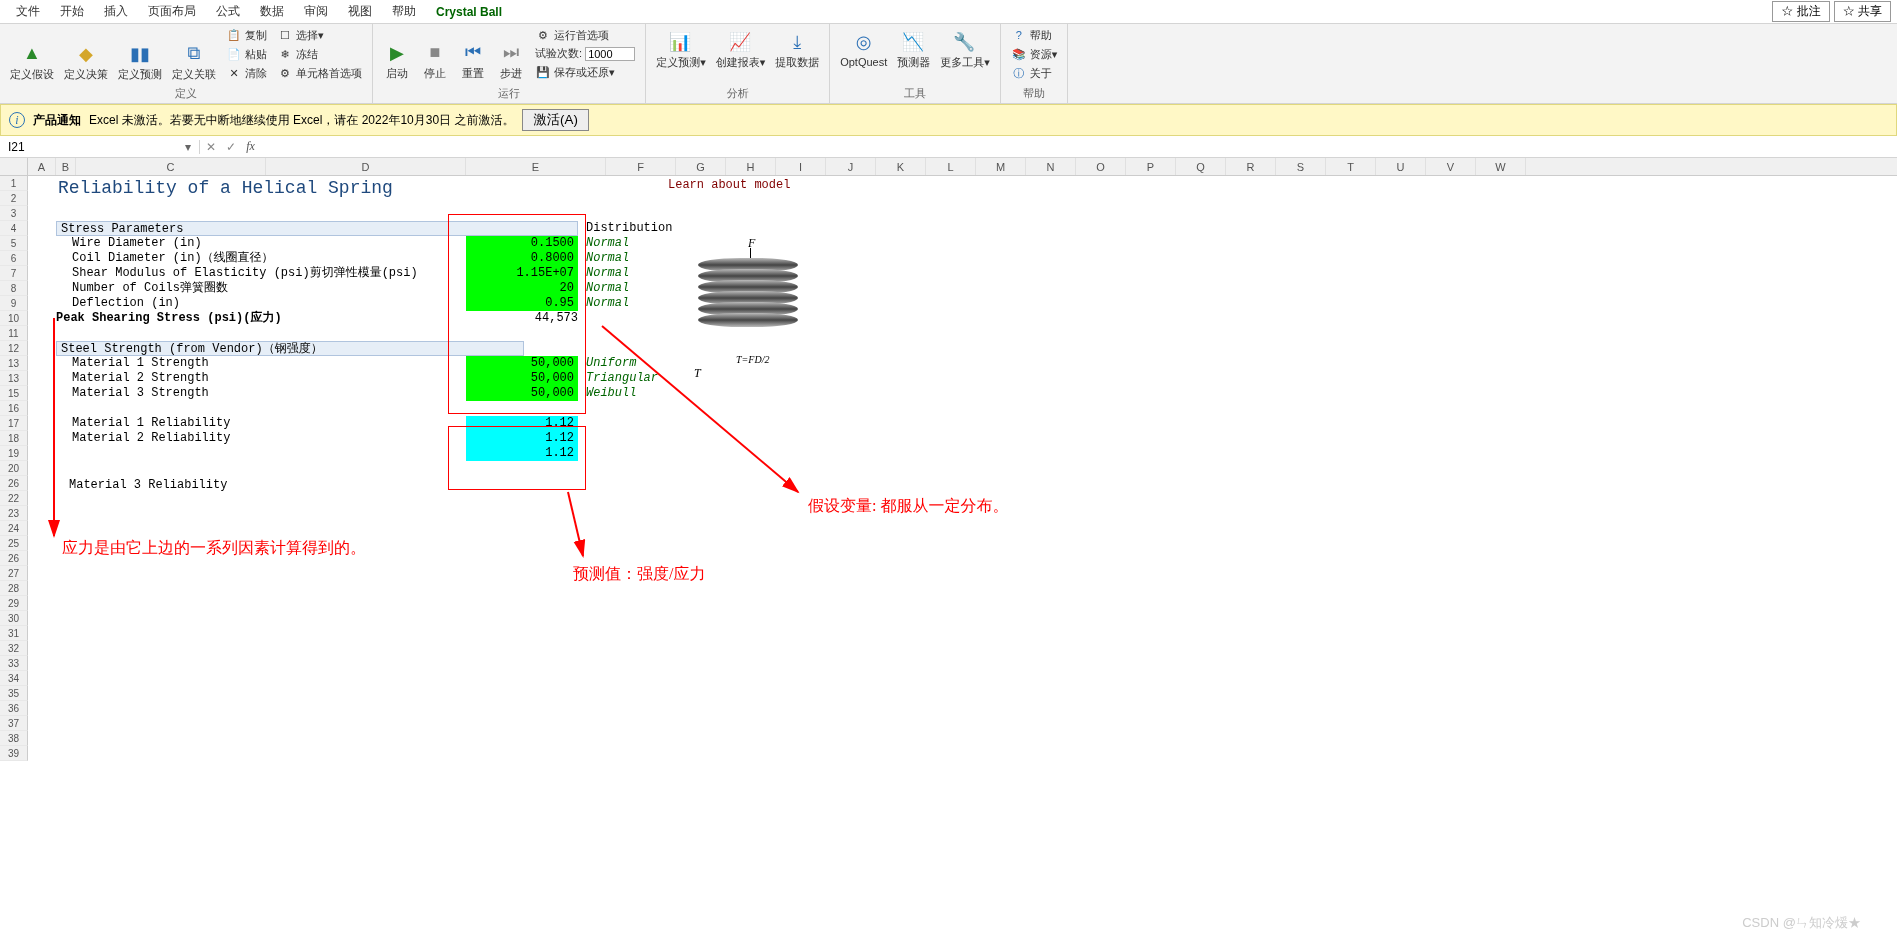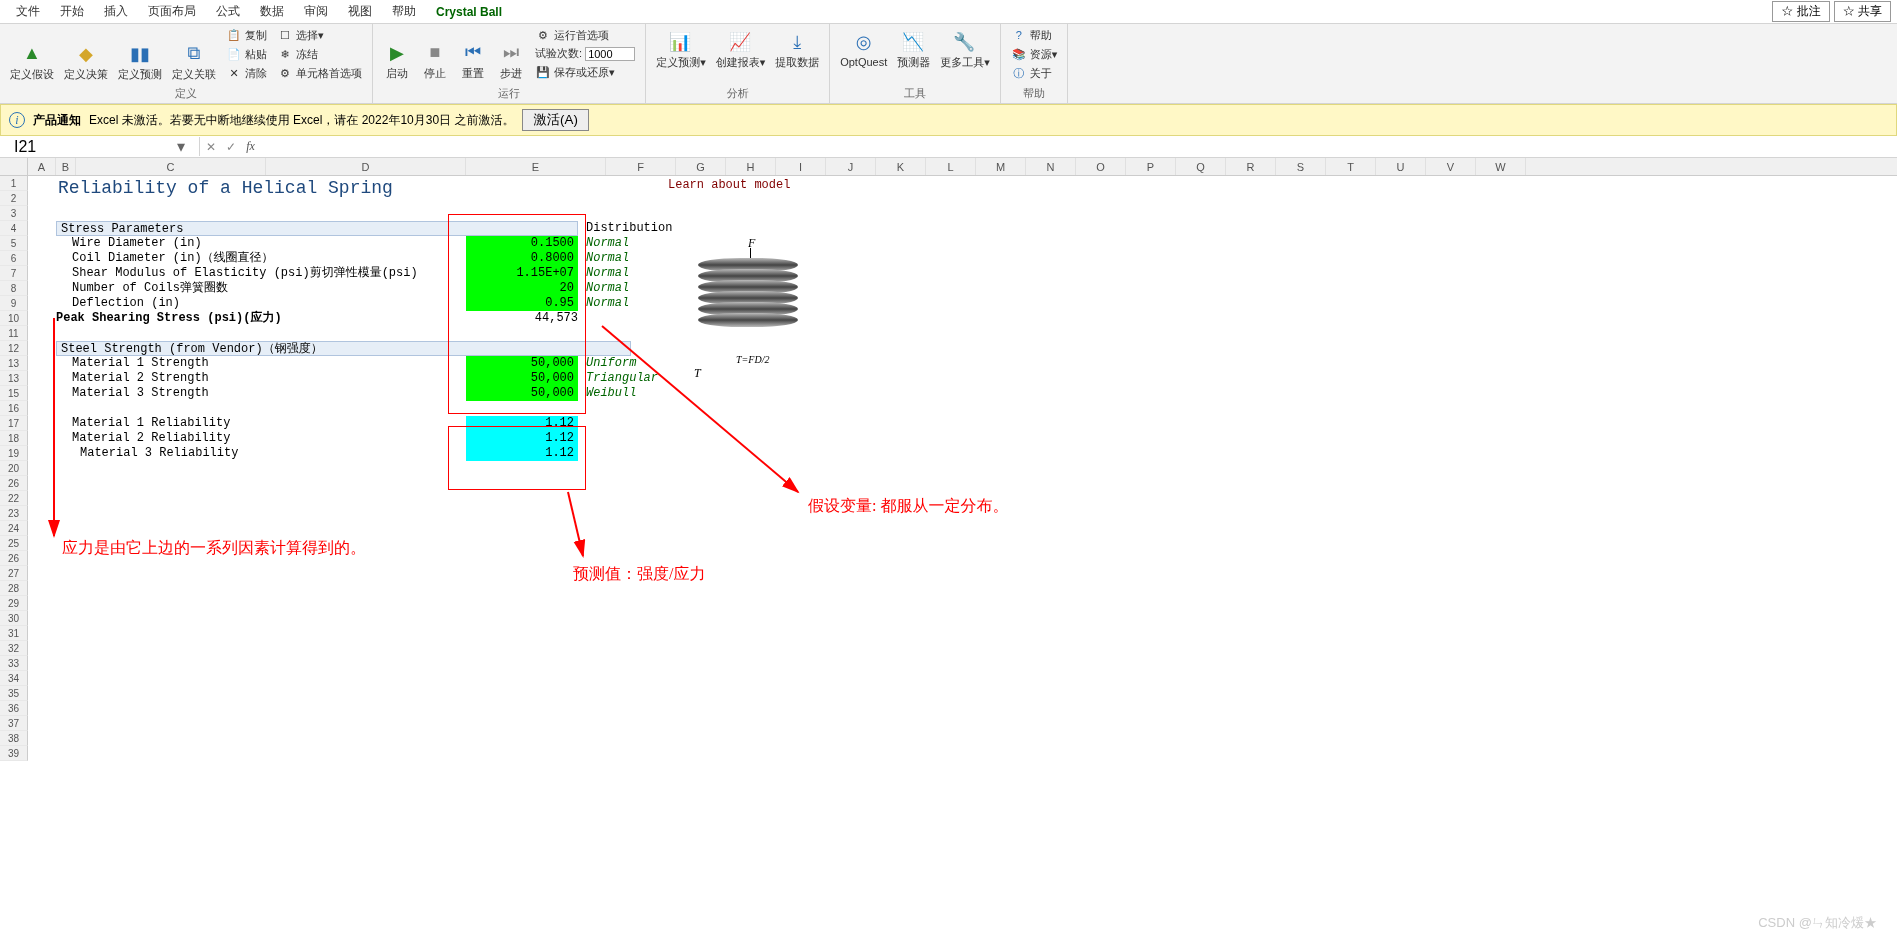--- a/index.html
+++ b/index.html
@@ -26,21 +26,21 @@
 .input-trials { width: 50px; border: 1px solid #aaa; font-size: 11px; padding: 0 2px; }
 
 
 .msgbar { background: #FFF8C6; border: 1px solid #E0D87E; padding: 4px 8px; display: flex; align-items: center; gap: 8px; font-size: 12px; }
 .msgbar .info-ico { width: 16px; height: 16px; border: 1px solid #2a72b5; border-radius: 50%; color: #2a72b5; display: inline-flex; align-items: center; justify-content: center; font-style: italic; font-family: serif; }
 .msgbar .bold { font-weight: bold; }
 .msgbar .btn { border: 1px solid #888; background: #eee; padding: 1px 10px; cursor: pointer; }
 
 
 .fbar { display: flex; align-items: center; border-bottom: 1px solid #d4d4d4; height: 22px; }
-.namebox { width: 200px; border-right: 1px solid #d4d4d4; padding: 0 14px; font-size: 16px; display: flex; align-items: center; }
+.namebox { width: 200px; border-right: 1px solid #d4d4d4; padding: 0 8px; font-size: 12px; display: flex; align-items: center; }
 .namebox .dd { margin-left: auto; color: #666; }
 .fx-controls { display: flex; align-items: center; padding: 0 6px; gap: 10px; color: #888; }
 .fx-controls .fx { font-style: italic; font-family: serif; color: #555; }
 .formula-input { flex: 1; padding: 0 6px; font-size: 12px; }
 
 
 .gridwrap { position: relative; }
 .colhdrs { display: flex; background: #f0f0f0; border-bottom: 1px solid #ccc; height: 18px; }
 .rownum-hdr { width: 28px; border-right: 1px solid #ccc; background: #f0f0f0; }
 .colhdr { border-right: 1px solid #e0e0e0; text-align: center; font-size: 11px; color: #555; line-height: 18px; }
@@ -58,21 +58,21 @@
 .link-cell { position: absolute; font-family: "Courier New", monospace; font-size: 12px; color: #800000; }
 .bold { font-weight: bold; }
 
 .redbox { position: absolute; border: 1px solid red; pointer-events: none; }
 .annot { position: absolute; color: red; font-size: 16px; font-family: "Microsoft YaHei"; }
 
 .spring-img { position: absolute; left: 650px; top: 60px; width: 140px; height: 140px; }
 .spring-body { position: absolute; left: 20px; top: 22px; width: 100px; }
 .coil { height: 14px; background: linear-gradient(to bottom, #bbb, #444 50%, #bbb); border-radius: 50% / 60%; margin-bottom: -3px; }
 .spring-img .flabel { position: absolute; font-family: serif; font-style: italic; font-size: 12px; }
-.watermark { position: absolute; right: 20px; bottom: 10px; color: #ccc; font-size: 13px; }
+.watermark { position: absolute; right: 36px; bottom: 10px; color: #ccc; font-size: 13px; }
 </style>
 </head>
 <body>
 
 <div class="menubar">
   <span class="tab">文件</span>
   <span class="tab">开始</span>
   <span class="tab">插入</span>
   <span class="tab">页面布局</span>
   <span class="tab">公式</span>
@@ -356,21 +356,21 @@
           <span class="dist-cell" style="left:558px;">Normal</span>
         </div>
 
       <div class="cellrow">
           <span class="label-cell bold" style="left:28px;">Peak Shearing Stress (psi)(应力)</span>
           <span class="label-cell" style="left:438px; width:112px; text-align:right;">44,573</span>
         </div>
       <div class="cellrow"></div>
 
       <div class="cellrow">
-          <span class="section-hdr" style="left:28px; width:575px;">Steel Strength (from Vendor)（钢强度）</span>
+          <span class="section-hdr" style="left:28px; width:468px;">Steel Strength (from Vendor)（钢强度）</span>
         </div>
 
       <div class="cellrow">
           <span class="label-cell" style="left:44px;">Material 1 Strength</span>
           <span class="green-cell" style="left:438px; width:112px;">50,000</span>
           <span class="dist-cell" style="left:558px;">Uniform</span>
         </div>
       <div class="cellrow">
           <span class="label-cell" style="left:44px;">Material 2 Strength</span>
           <span class="green-cell" style="left:438px; width:112px;">50,000</span>
@@ -386,21 +386,21 @@
 
       <div class="cellrow">
           <span class="label-cell" style="left:44px;">Material 1 Reliability</span>
           <span class="cyan-cell" style="left:438px; width:112px;">1.12</span>
         </div>
       <div class="cellrow">
           <span class="label-cell" style="left:44px;">Material 2 Reliability</span>
           <span class="cyan-cell" style="left:438px; width:112px;">1.12</span>
         </div>
       <div class="cellrow">
-          <span class="label-cell" style="left:52px;">Material 3 Reliability</span>
+          <span class="label-cell" style="left:41px;margin-top:32px;">Material 3 Reliability</span>
           <span class="cyan-cell" style="left:438px; width:112px;">1.12</span>
         </div>
 
       <div class="redbox" style="left:420px; top:38px; width:138px; height:200px;"></div>
       <div class="redbox" style="left:420px; top:250px; width:138px; height:64px;"></div>
 
       <div class="spring-img">
         <div class="flabel" style="left:70px; top:0;">F</div>
         <div style="position:absolute; left:72px; top:12px; width:1px; height:14px; background:#000;"></div>
         <div style="position:absolute; left:69px; top:24px; border-left:4px solid transparent;border-right:4px solid transparent;border-top:6px solid #000;"></div>

